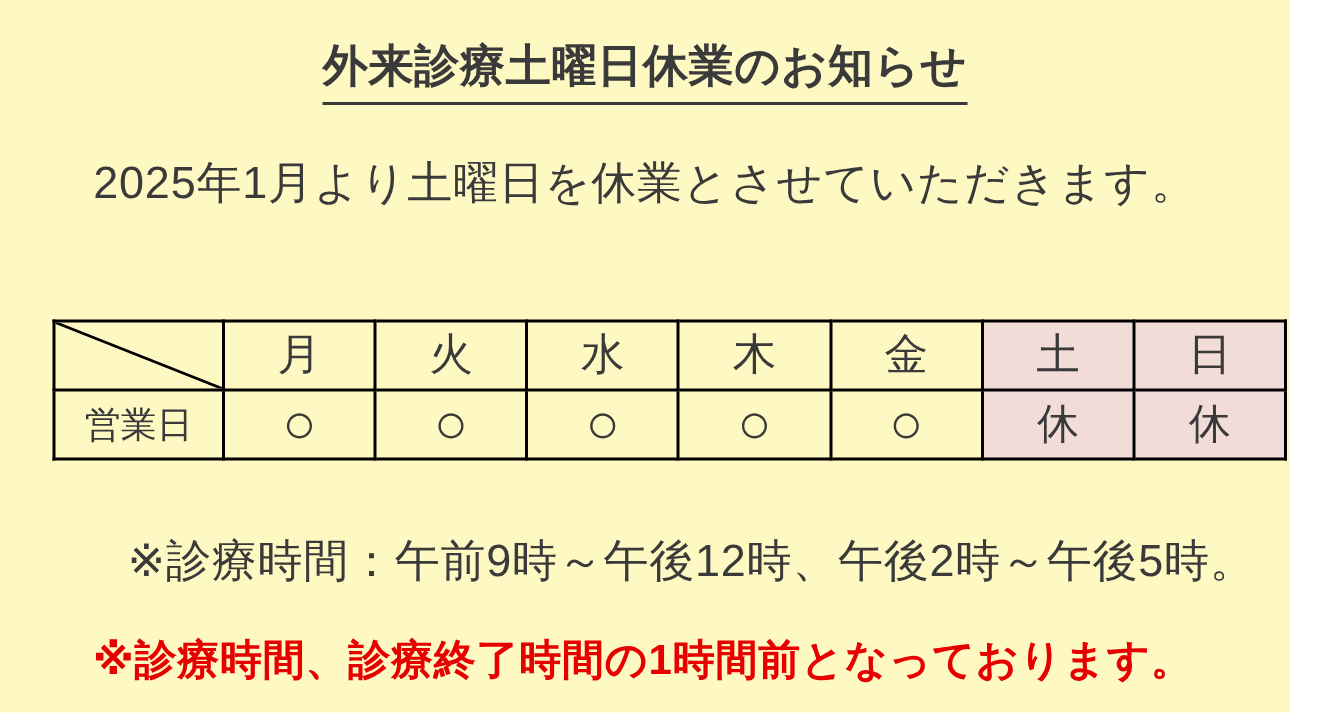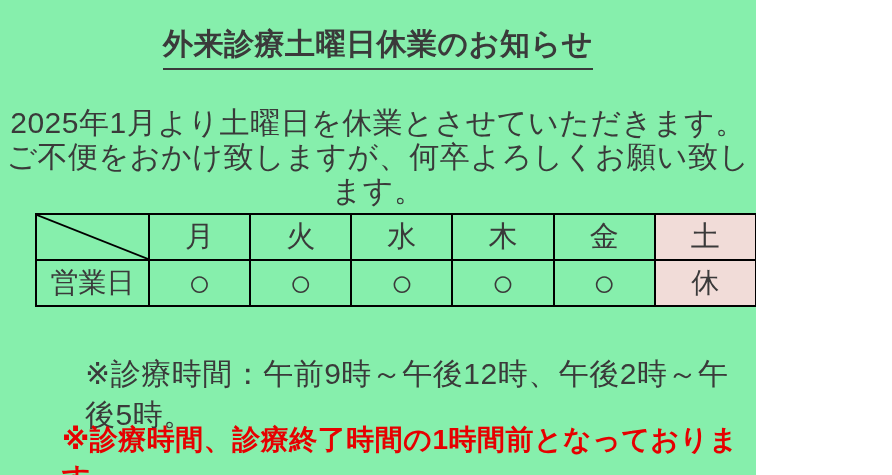--- a/index.html
+++ b/index.html
@@ -1,20 +1,20 @@
 <!DOCTYPE html>
 <html><head>
 <meta charset="utf-8">
 <style>
   html, body { margin: 0; padding: 0; background: #ffffff; }
   .page {
     position: relative;
-    width: 756px;
+    width: 860px;
     height: 475px;
-    background: #86efac;
+    background: #fef9c3;
     font-family: "Liberation Sans", "DejaVu Sans", sans-serif;
     color: #3a3a3a;
     overflow: hidden;
   }
   .title-wrap {
     position: absolute;
     top: 24px;
     left: 0;
     width: 100%;
     text-align: center;
@@ -48,21 +48,21 @@
   .schedule th, .schedule td {
     border: 2px solid #000000;
     height: 44px;
     text-align: center;
     vertical-align: middle;
     padding: 0;
     font-weight: normal;
   }
   .col-label { width: 113px; }
   .day-cell { font-size: 29px; font-weight: bold; }
-  .row-label { font-size: 28px; font-weight: normal; border-radius: 14px; }
+  .row-label { font-size: 24px; font-weight: normal; border-radius: 14px; }
   .mark-cell { font-size: 38px; line-height: 44px; }
   .closed-mark { font-size: 28px; line-height: 44px; }
   .closed { background: #f1dcd8; }
   .diag-cell { position: relative; }
   .diag-svg {
     position: absolute;
     inset: 0;
     width: 100%;
     height: 100%;
     display: block;
@@ -88,21 +88,20 @@
 <body>
 
 <div class="page">
 
   <div class="title-wrap">
     <span class="title-text">外来診療土曜日休業のお知らせ</span>
   </div>
 
   <div class="intro">
     <div>2025年1月より土曜日を休業とさせていただきます。</div>
-    <div>ご不便をおかけ致しますが、何卒よろしくお願い致します。</div>
   </div>
 
   <table class="schedule">
     <colgroup>
       <col class="col-label">
       <col>
         <col>
         <col>
         <col>
         <col>

